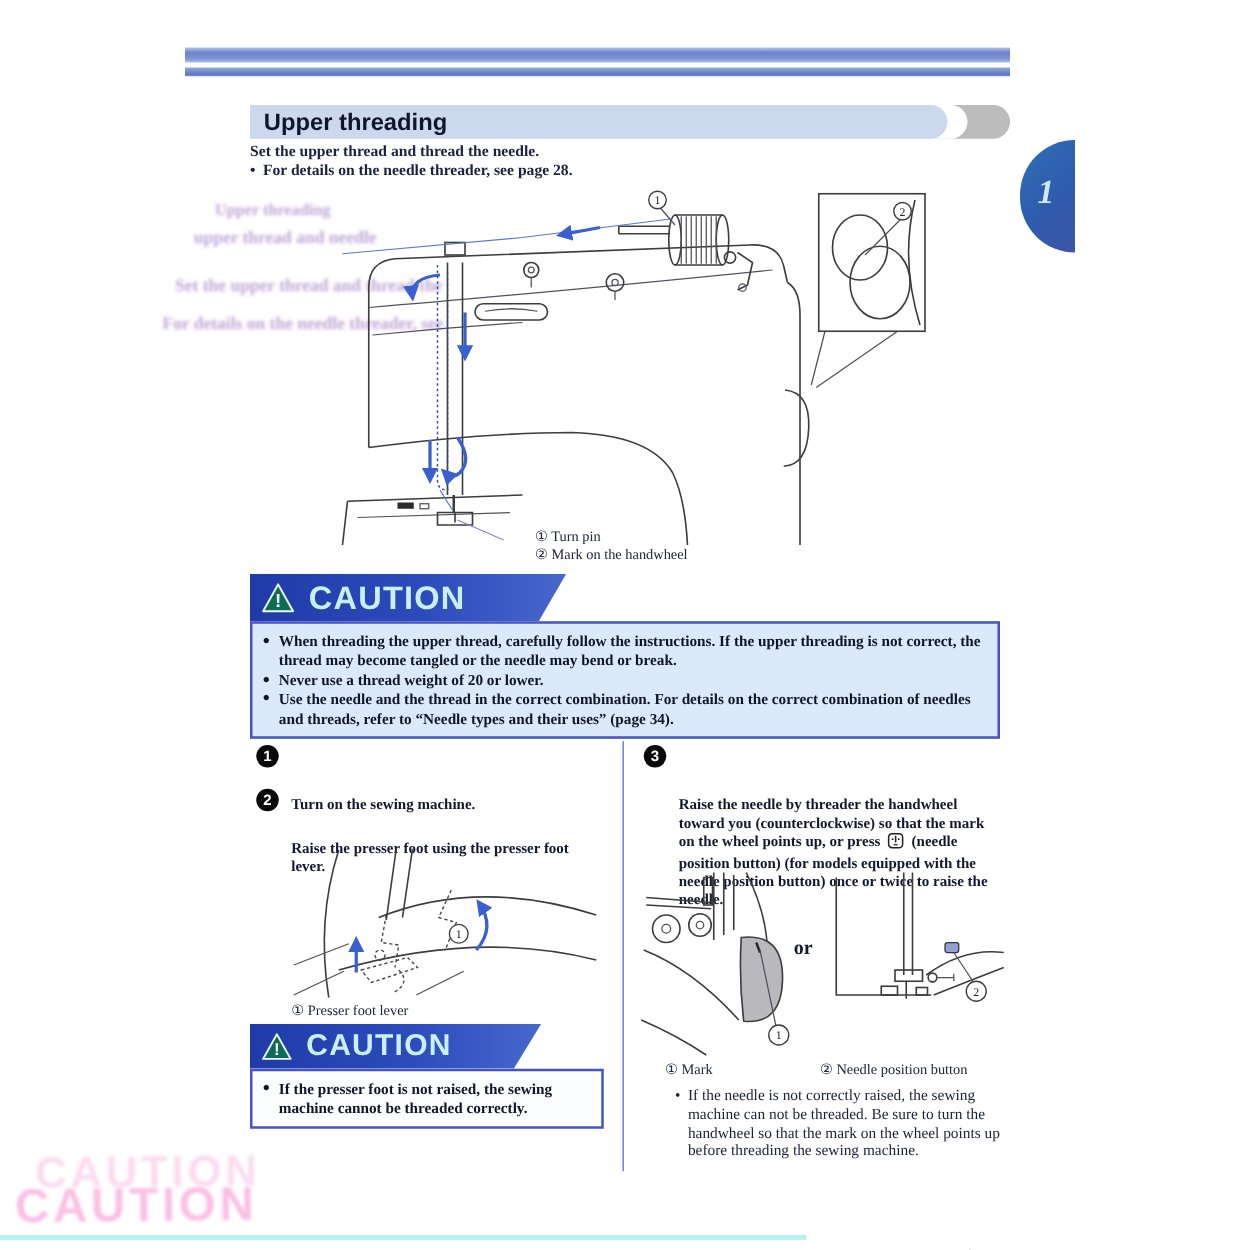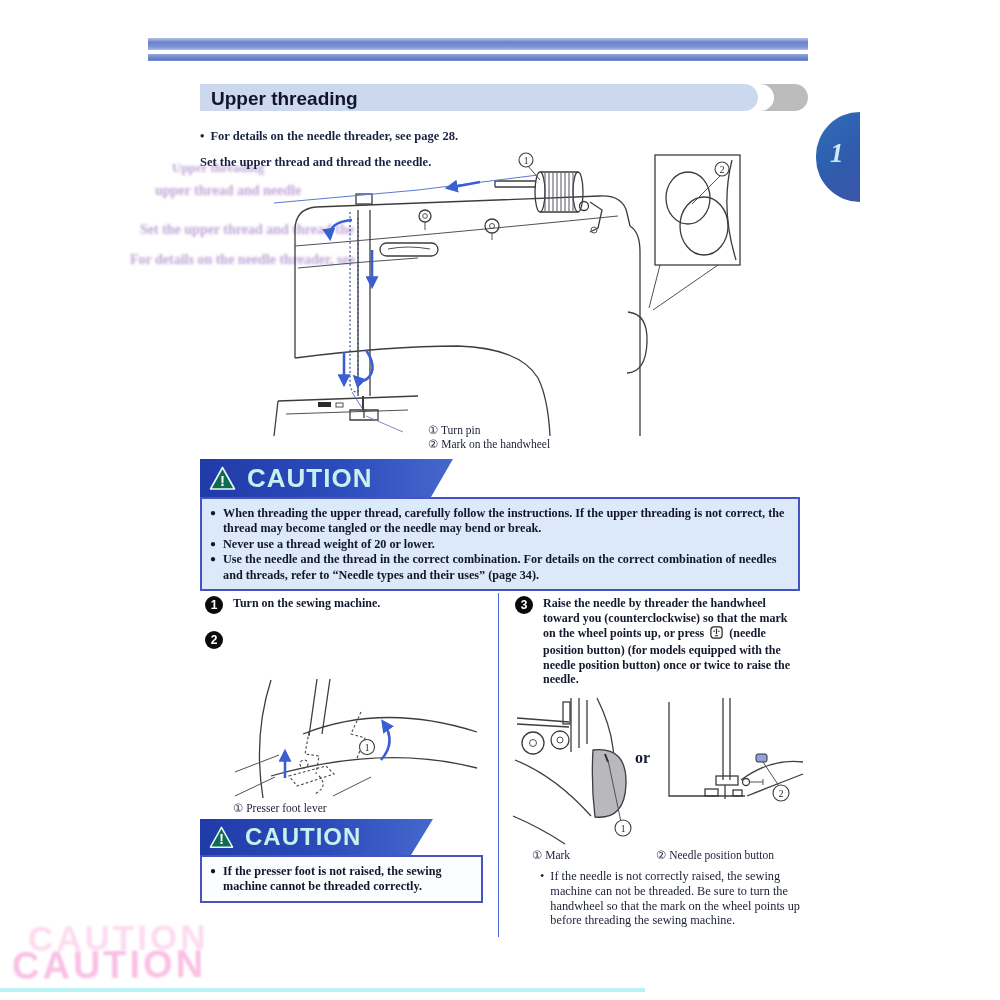--- a/index.html
+++ b/index.html
@@ -12,21 +12,21 @@
           background:linear-gradient(180deg,#b7c3e8 0%,#6a82ca 35%,#7e94d4 75%,#aebde6 100%); }
   .bar2 { left:148px; top:54px; width:660px; height:7px;
           background:linear-gradient(180deg,#93a6dc 0%,#5f78c4 80%,#8298d6 100%); }
 
   
   .cap-gray { left:200px; top:84px; width:608px; height:27px; background:#bcbcbc; border-radius:0 14px 14px 0; }
   .cap-white{ left:200px; top:84px; width:574px; height:27px; background:#ffffff; border-radius:0 14px 14px 0; }
   .cap-blue { left:200px; top:84px; width:558px; height:27px; background:#ccd8ee; border-radius:0 14px 14px 0; }
   .sec-title { padding:4px 0 0 11px; font-family:"Liberation Sans",sans-serif; font-weight:bold; font-size:19px; color:#10142e; }
 
-  .intro1 { left:200px; top:114px; font-size:12.5px; font-weight:bold; color:#1a2240;margin-top:41px; }
+  .intro1 { left:200px; top:114px; font-size:12.5px; font-weight:bold; color:#1a2240; }
   .introrow { left:200px; top:129px; display:flex; gap:6px; font-size:12.5px; font-weight:bold; color:#1a2240; }
 
   
   .tab { left:816px; top:112px; width:44px; height:90px;
          background:linear-gradient(135deg,#2e6fb8 0%,#2f5cae 55%,#3c55a8 100%);
          border-radius:45px 0 0 45px; }
   .tab span { display:block; margin:26px 0 0 14px; font-family:"Liberation Serif",serif;
               font-style:italic; font-weight:bold; font-size:27px; color:#cfe9f2; }
 
   
@@ -53,21 +53,21 @@
   .c-body.white{ background:#fbfdff; }
   .cb { display:flex; gap:7px; font-size:12.2px; font-weight:bold; line-height:1.26; color:#101628; }
   .cb .dotc { font-size:10px; padding-top:1px; }
 
   
   .divider { left:498px; top:593px; height:344px; width:0; border-left:1.6px solid #4668cc; }
   .step { display:flex; gap:10px; }
   .badge { flex:0 0 18px; width:18px; height:18px; border-radius:50%; background:#0a0a0a;
            color:#fff; font-family:"Liberation Sans",sans-serif; font-weight:bold; font-size:12px;
            text-align:center; line-height:18px; }
-  .stext { font-size:12px; font-weight:bold; line-height:1.24; color:#12182e; }
+  .stext { font-size:12px; font-weight:bold; line-height:1.24; color:#12182e;margin-top:40px; }
   .npb { display:inline-block; vertical-align:-2px; margin:0 3px; }
 
   .fig-label { font-size:11.5px; color:#20263c; }
   .note { display:flex; gap:6px; font-size:12.3px; line-height:1.2; color:#1a2035; }
 
   .pagenum { left:773px; top:997px; font-size:13.5px; color:#7f1d1d; }
 
   
   .ghost { position:absolute; font-weight:bold; white-space:nowrap; color:rgba(125,135,200,0.5);
            filter:blur(1.3px); text-shadow:0 0 3px rgba(255,160,215,0.45); }
@@ -219,20 +219,21 @@
 
 <div class="abs divider"></div>
 
 <div class="abs step" style="left:205px;top:596px;width:262px;">
   <div class="badge">1</div>
   <div class="stext">Turn on the sewing machine.</div>
 </div>
 
 <div class="abs step" style="left:205px;top:631px;width:266px;">
   <div class="badge">2</div>
+  <div class="stext">Raise the presser foot using the presser foot lever.</div>
 </div>
 
 <svg class="abs" style="left:233px;top:676px;" width="247" height="128" viewBox="0 0 247 128">
   <defs>
     <marker id="ah2" viewBox="0 0 8 8" refX="6" refY="4" markerWidth="5" markerHeight="5" orient="auto">
       <path d="M0,0 L8,4 L0,8 Z" fill="#3a5fd0"></path>
     </marker>
   </defs>
   <g>
     <path class="ln" d="M 38,4 Q 20,60 30,122"></path>

